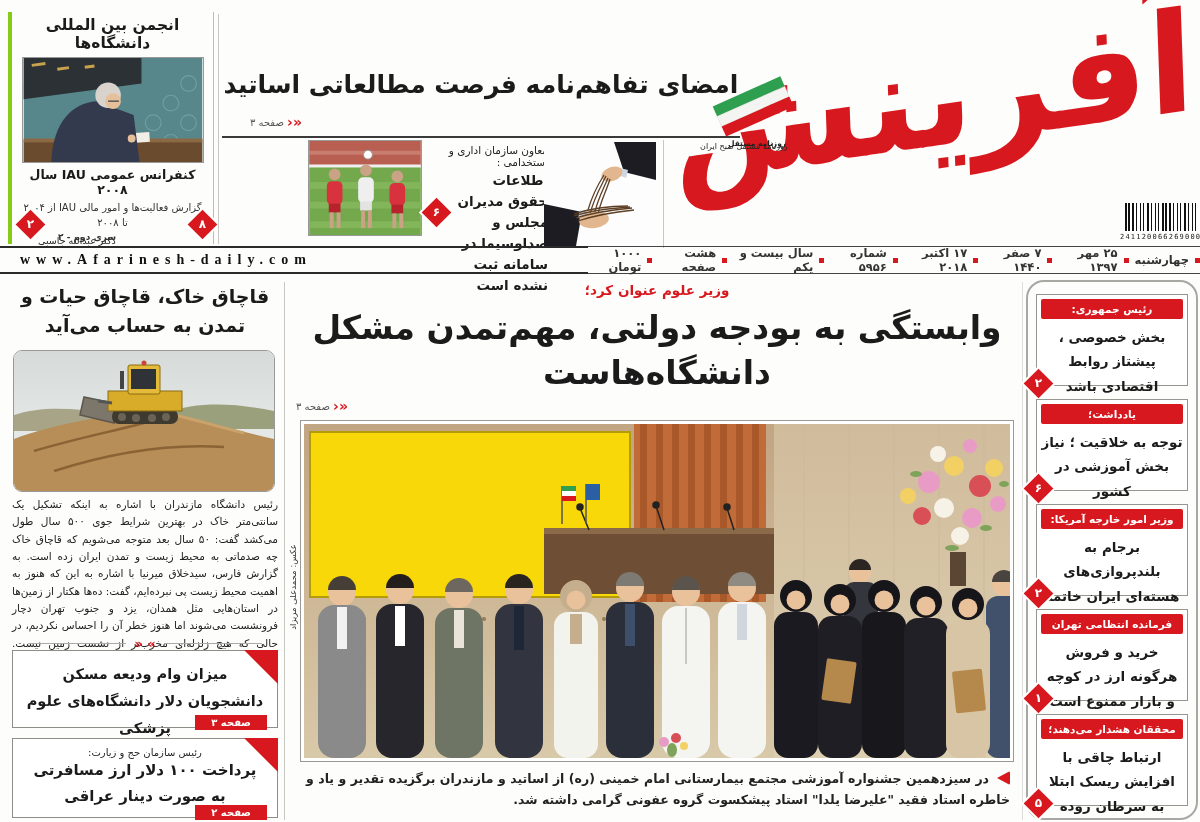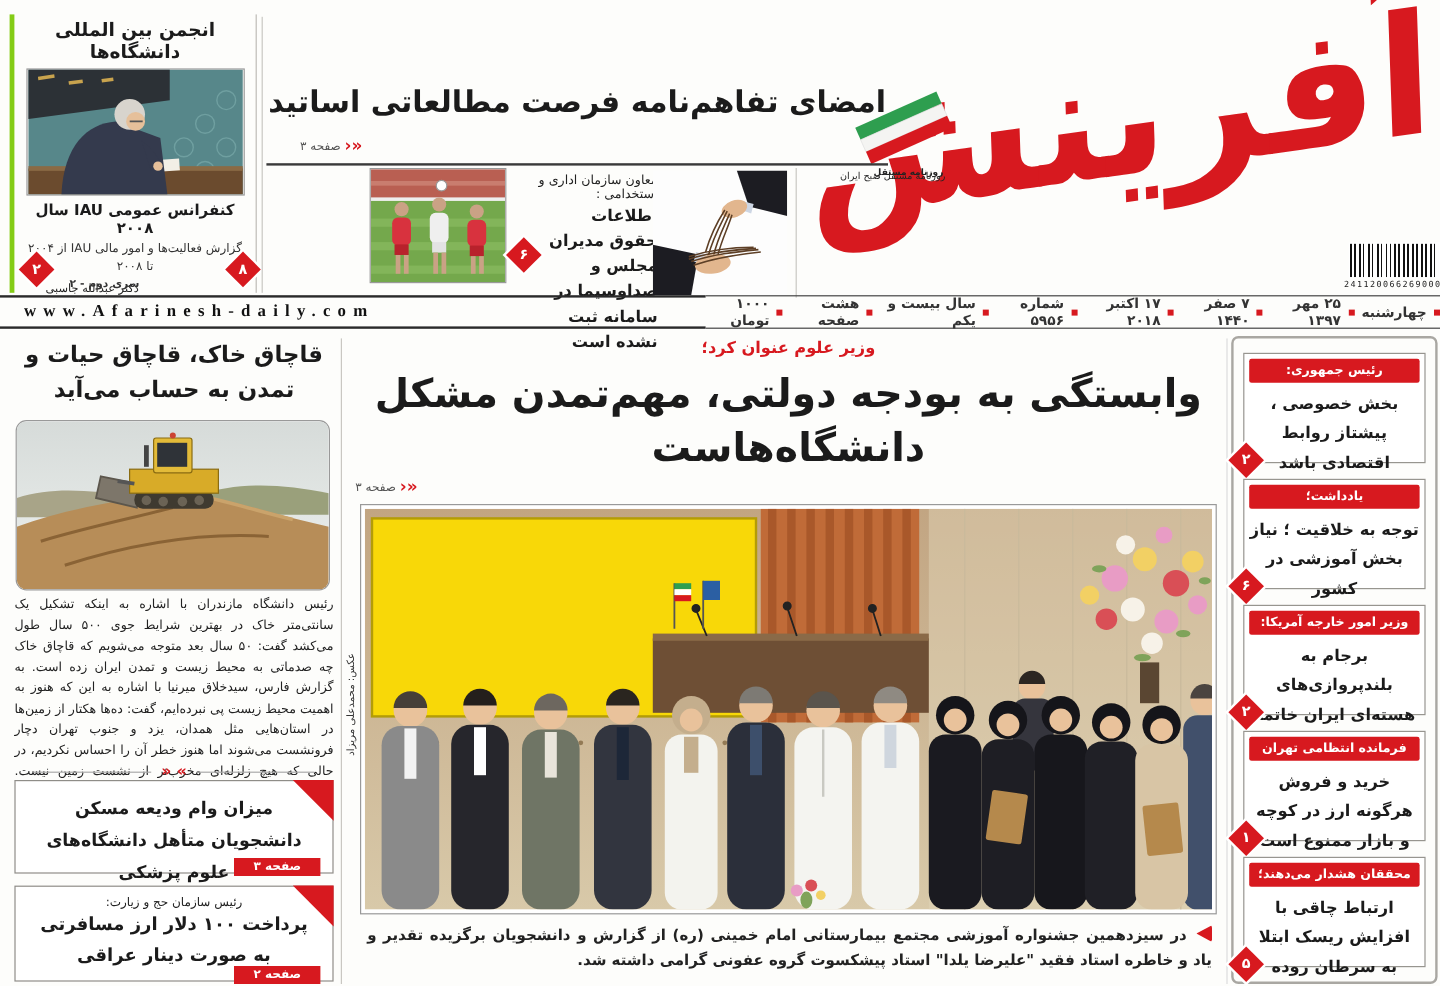--- a/index.html
+++ b/index.html
@@ -69,21 +69,21 @@
   
   .center-col { position:absolute; left:292px; top:282px; width:730px; direction:rtl; }
   .lead-kicker { text-align:center; font-size:13.5px; font-weight:bold; color:#d7191f; }
   .lead-headline { margin-top:8px; text-align:center; font-size:33px; font-weight:bold; line-height:1.35; letter-spacing:-1px; }
   .lead-frame { position:absolute; left:8px; top:138px; width:714px; height:342px; border:1px solid #999; background:#fff; padding:3px; }
   .lead-credit { position:absolute; left:-74px; top:300px; width:150px; text-align:center; transform:rotate(-90deg); font-size:8.5px; color:#333; }
   .lead-caption { position:absolute; top:486px; right:12px; left:14px; font-size:12.5px; font-weight:bold; line-height:1.7; text-align:justify; color:#222; }
   .caption-mark { float:right; width:0; height:0; border-top:7px solid transparent; border-bottom:7px solid transparent; border-right:13px solid #d7191f; margin:3px 0 0 8px; border-radius:2px; }
 
   
-  .sidebar { position:absolute; left:1026px; top:280px; width:172px; height:540px; border:2px solid #a9a7a2; border-radius:6px;
+  .sidebar { position:absolute; left:1026px; top:280px; width:172px; height:540px; border:2px solid #a9a7a2; border-radius:18px;
     padding:12px 8px; display:flex; flex-direction:column; justify-content:space-between; direction:rtl; }
   .sb-card { position:relative; border:1.5px solid #97958f; background:#fff; height:92px; text-align:center; }
   .sb-head { position:absolute; top:4px; left:4px; right:4px; height:20px; background:#d7191f; border-radius:2px;
     color:#fff; font-size:10.5px; font-weight:bold; line-height:20px; }
   .sb-text { margin-top:30px; font-size:13.5px; font-weight:bold; line-height:1.8; padding:0 4px; letter-spacing:-0.3px; }
   .sb-card .diamond { bottom:-9px; left:-9px; }
 </style>
 </head>
 <body>
 
@@ -269,21 +269,21 @@
       </svg>
     </div>
     <div class="lc-body">رئیس دانشگاه مازندران با اشاره به اینکه تشکیل یک سانتی‌متر خاک در بهترین شرایط جوی ۵۰۰ سال طول می‌کشد گفت: ۵۰ سال بعد متوجه می‌شویم که قاچاق خاک چه صدماتی به محیط زیست و تمدن ایران زده است. به گزارش فارس، سیدخلاق میرنیا با اشاره به این که هنوز به اهمیت محیط زیست پی نبرده‌ایم، گفت: ده‌ها هکتار از زمین‌ها در استان‌هایی مثل همدان، یزد و جنوب تهران دچار فرونشست می‌شوند اما هنوز خطر آن را احساس نکردیم، در حالی که هیچ زلزله‌ای مخرب‌تر از نشست زمین نیست. فرونشست زمین چند سال پیش باعث پایین کشیده شدن مترو شد.</div>
     <div class="lc-sep">
       <span class="ln"></span>
         <span class="gl">» «</span>
         <span class="ln"></span>
     </div>
     <div class="lc-box lc-box1">
       <div class="corner"></div>
-      <div class="t">میزان وام ودیعه مسکن دانشجویان متأهل دانشگاه‌های علوم پزشکی</div>
+      <div class="t">میزان وام ودیعه مسکن دانشجویان دلار دانشگاه‌های علوم پزشکی</div>
       <div class="tag">صفحه ۳</div>
     </div>
     <div class="lc-box lc-box2">
       <div class="corner"></div>
       <div class="k">رئیس سازمان حج و زیارت:</div>
       <div class="t">پرداخت ۱۰۰ دلار ارز مسافرتی به صورت دینار عراقی</div>
       <div class="tag">صفحه ۲</div>
     </div>
   </div>
   <div class="vline" style="left:284px;top:282px;height:538px;"></div>
@@ -469,21 +469,21 @@
             <ellipse cx="368" cy="326" rx="5" ry="7" fill="#7fa35a"></ellipse>
             <circle cx="360" cy="318" r="5" fill="#e89cc5"></circle>
             <circle cx="372" cy="314" r="5" fill="#d94f56"></circle>
             <circle cx="380" cy="322" r="4" fill="#f2d064"></circle>
           </g>
       </svg>
     </div>
     <div class="lead-credit">عکس: محمدعلی مریزاد</div>
     <div class="lead-caption">
       <span class="caption-mark"></span>
-      <span>در سیزدهمین جشنواره آموزشی مجتمع بیمارستانی امام خمینی (ره) از گزارش و دانشجویان برگزیده تقدیر و یاد و خاطره استاد فقید "علیرضا یلدا" استاد پیشکسوت گروه عفونی گرامی داشته شد.</span>
+      <span>در سیزدهمین جشنواره آموزشی مجتمع بیمارستانی امام خمینی (ره) از اساتید و مازندران برگزیده تقدیر و یاد و خاطره استاد فقید "علیرضا یلدا" استاد پیشکسوت گروه عفونی گرامی داشته شد.</span>
     </div>
   </div>
   <div class="vline" style="left:1022px;top:282px;height:538px;background:#ddd;"></div>
 
   <div class="sidebar">
     <div class="sb-card">
       <div class="sb-head">رئیس جمهوری:</div>
       <div class="sb-text">بخش خصوصی ، پیشتاز روابط اقتصادی باشد</div>
       <div class="diamond">
           <span>۲</span>

